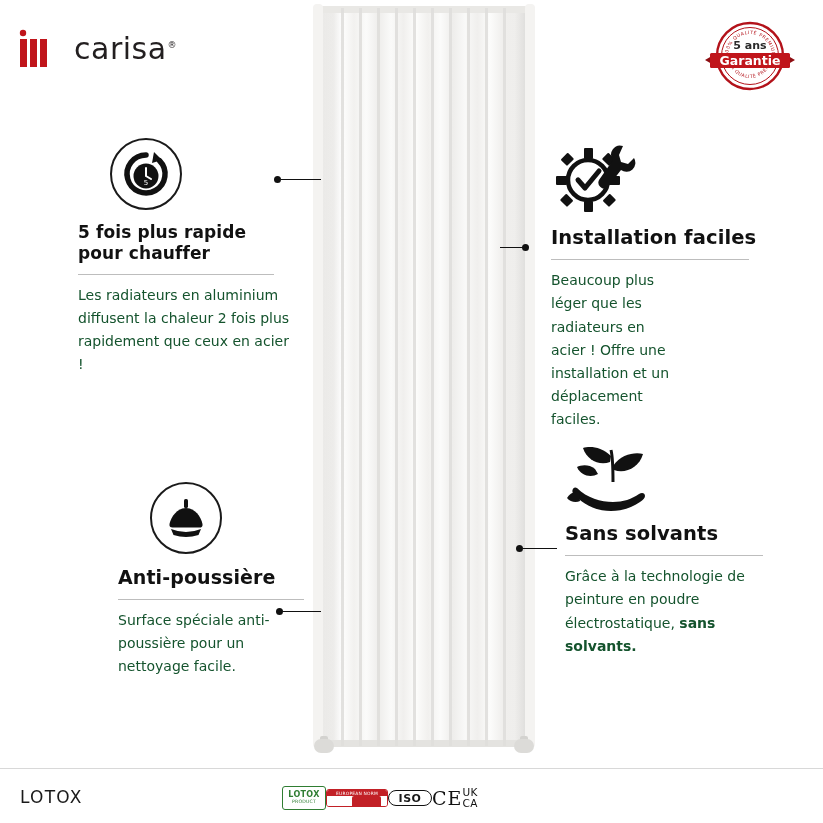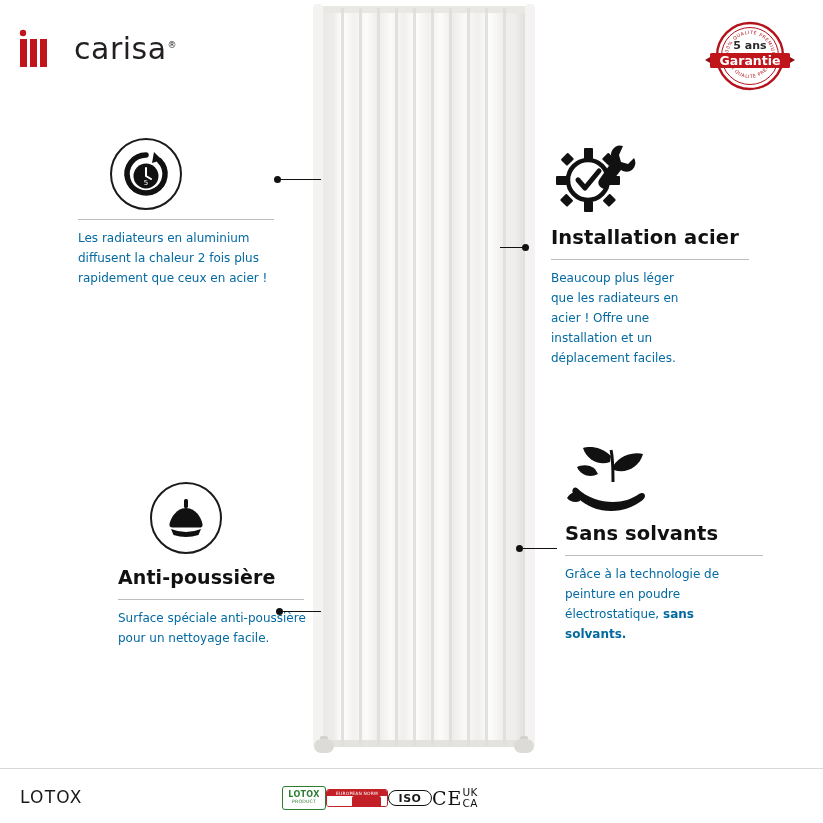--- a/index.html
+++ b/index.html
@@ -138,23 +138,23 @@
     line-height: 1.25;
     color: #111;
     letter-spacing: .1px;
   }
   .f-rule {
     height: 1px;
     background: #bdbdbd;
     margin: 9px 0 9px 0;
   }
   .f-body {
-    font-size: 12px;
+    font-size: 14px;
     line-height: 1.65;
-    color: #0369a1;
+    color: #14532d;
   }
   .f-body b { font-weight: 700; }
 
   
   .conn { position: absolute; height: 1px; background: #111; }
   .conn-dot {
     position: absolute;
     width: 7px; height: 7px;
     border-radius: 50%;
     background: #111;
@@ -329,20 +329,21 @@
 <div class="feature" id="feat-speed">
   <div class="f-icon">
     <svg width="50" height="50" viewBox="0 0 50 50">
       <path d="M25 6 a19 19 0 1 0 13.6 5.7" fill="none" stroke="#111" stroke-width="5.5" stroke-linecap="round"></path>
       <path d="M33 3 L41 11 L31 14 Z" fill="#111"></path>
       <circle cx="25" cy="27" r="12.5" fill="#111"></circle>
       <path d="M25 19 L25 27 L30 30" stroke="#fff" stroke-width="2" fill="none" stroke-linecap="round"></path>
       <text x="25" y="36" text-anchor="middle" font-size="7" fill="#fff" font-family="DejaVu Sans, sans-serif">5</text>
     </svg>
   </div>
+  <div class="f-title">5 fois plus rapide pour chauffer</div>
   <div class="f-rule"></div>
   <div class="f-body">Les radiateurs en aluminium diffusent la chaleur 2 fois plus rapidement que ceux en acier !</div>
 </div>
 
 <div class="feature" id="feat-install">
   <div style="width:86px;height:74px;">
     <svg width="86" height="74" viewBox="0 0 86 74">
       <g fill="none" stroke="#111" stroke-width="4.5">
         <circle cx="37" cy="40" r="20"></circle>
       </g>
@@ -355,21 +356,21 @@
         <rect x="53" y="15" width="10" height="9" rx="1" transform="rotate(45 58 19)"></rect>
         <rect x="11" y="56" width="10" height="9" rx="1" transform="rotate(45 16 60)"></rect>
         <rect x="53" y="56" width="10" height="9" rx="1" transform="rotate(-45 58 60)"></rect>
       </g>
       <path d="M27 40 l7 8 l14 -17" stroke="#111" stroke-width="5" fill="none" stroke-linecap="round" stroke-linejoin="round"></path>
       <g>
         <path d="M72 6 a9 9 0 0 0 -10 14 L48 40 a6 6 0 0 0 8 8 L70 30 a9 9 0 0 0 13 -12 l-6 6 l-7 -2 l-2 -7 z" fill="#111"></path>
       </g>
     </svg>
   </div>
-  <div class="f-title" style="font-size:19.5px;">Installation acier</div>
+  <div class="f-title" style="font-size:19.5px;">Installation faciles</div>
   <div class="f-rule"></div>
   <div class="f-body">Beaucoup plus léger que les radiateurs en acier ! Offre une installation et un déplacement faciles.</div>
 </div>
 
 <div class="feature" id="feat-dust">
   <div class="f-icon">
     <svg width="46" height="46" viewBox="0 0 46 46">
       <rect x="21" y="4" width="4" height="9" rx="1.6" fill="#111"></rect>
       <path d="M23 13 c-9 0 -15 9 -16.5 16 c-0.5 2.4 1 3.6 3 3.6 h27 c2 0 3.5 -1.2 3 -3.6 C38 22 32 13 23 13 z" fill="#111"></path>
       <path d="M8 34 q15 6 30 0 l-2.5 6 q-12.5 4 -25 0 z" fill="#111"></path>

